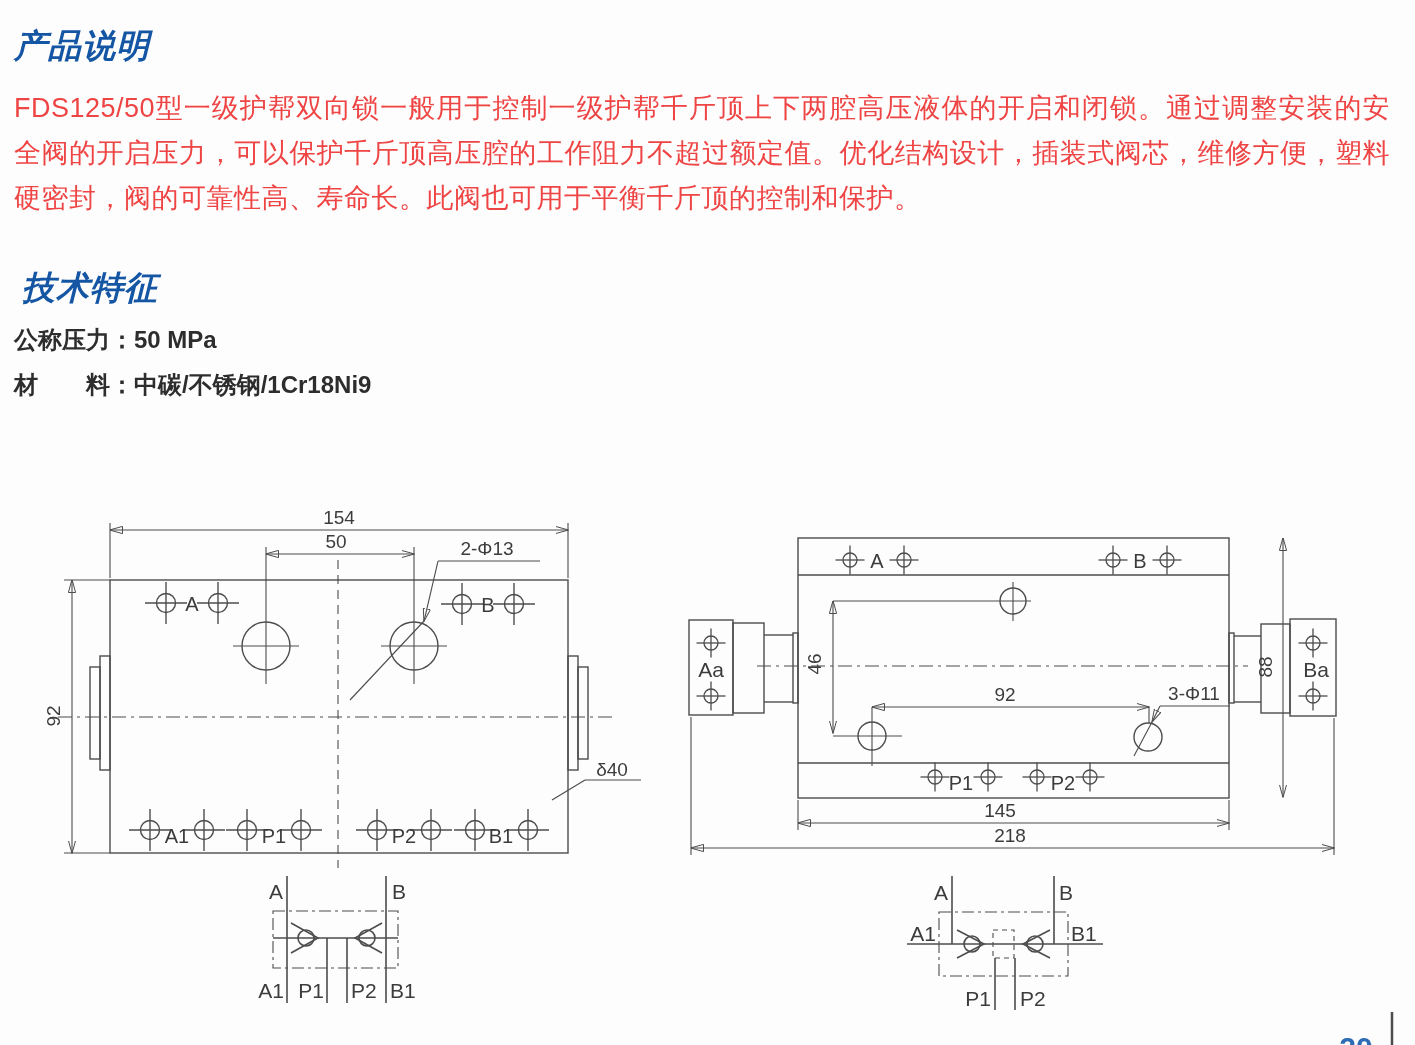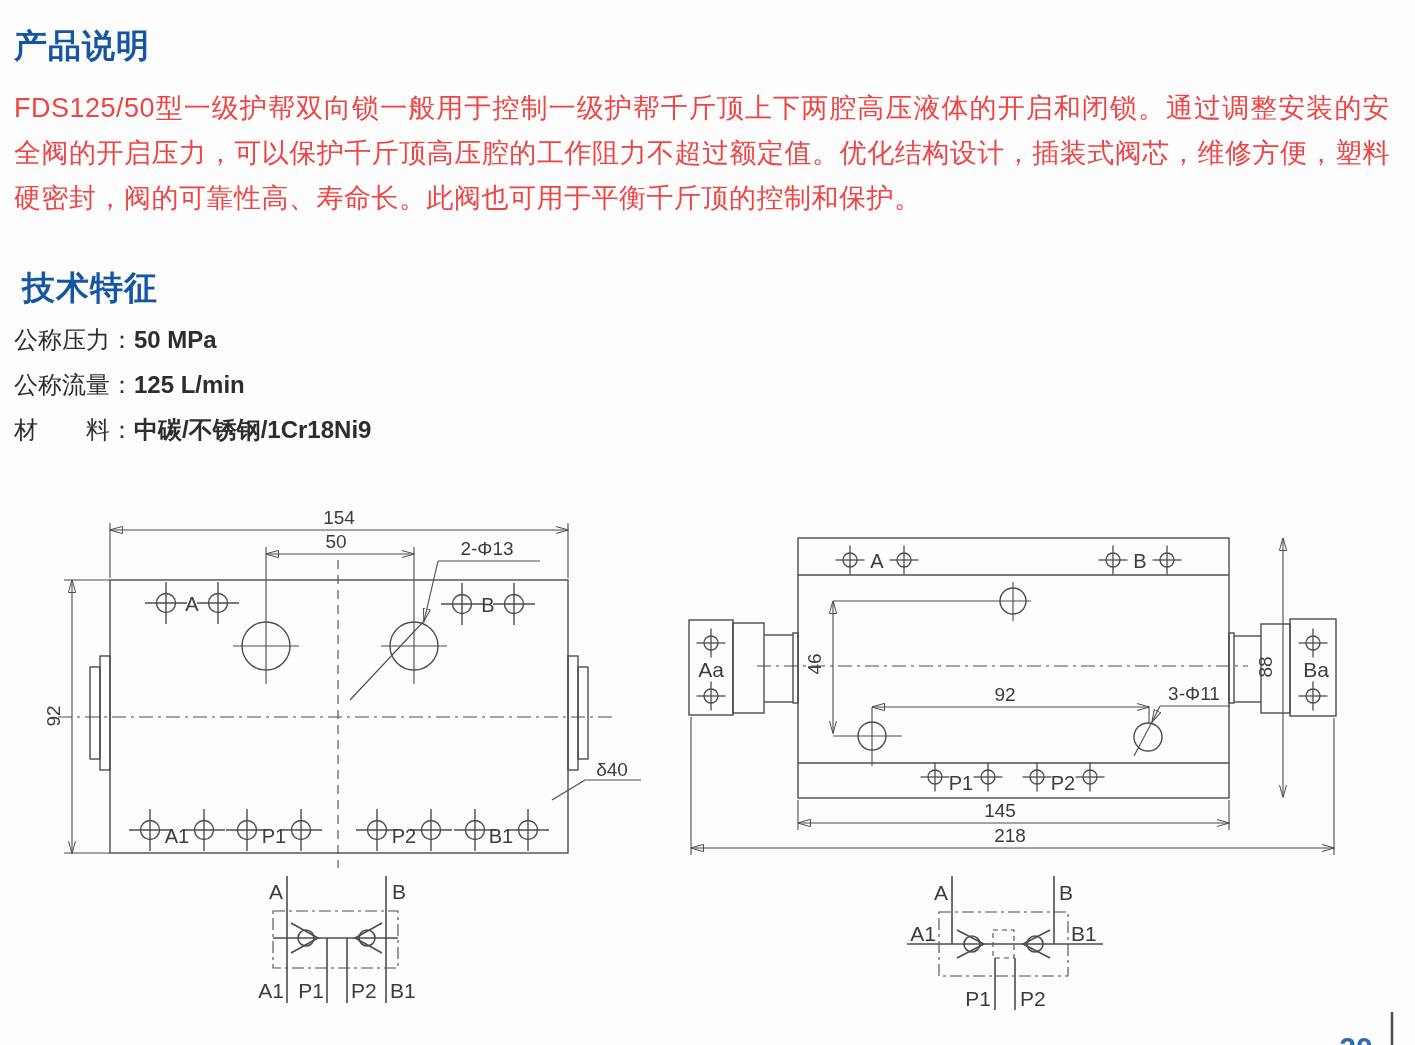--- a/index.html
+++ b/index.html
@@ -1,21 +1,21 @@
 <!DOCTYPE html>
 <html><head>
 <meta charset="utf-8">
 <style>
   html,body{margin:0;padding:0;background:#fdfdfd;width:1415px;height:1045px;overflow:hidden;
     font-family:"Liberation Sans",sans-serif;}
   .abs{position:absolute;}
-  .sec-title{font-size:33px;font-weight:bold;color:#1456a4;letter-spacing:1px;}
+  .sec-title{font-size:33px;font-weight:bold;color:#1456a4;letter-spacing:1px;font-style:italic;}
   .body-text{width:1376px;font-size:27px;line-height:45px;color:#ef4444;text-align:justify;letter-spacing:0.5px;}
   .spec-row{font-size:24px;color:#2d2d2d;height:45px;white-space:pre;}
-  .spec-label{color:#2d2d2d;}
+  .spec-label{color:#2d2d2d;font-weight:bold;}
   .spec-value{color:#2d2d2d;font-weight:bold;}
   svg{position:absolute;left:0;top:0;}
   svg line,svg rect,svg circle,svg path,svg polyline{stroke:#4c4c4c;fill:none;}
   .geo{stroke-width:1.4;}
   .thin{stroke-width:1.1;}
   .sch{stroke-width:1.6;}
   .dd{stroke-dasharray:14 5 3 5;}   
   .dsh{stroke-dasharray:9 6;}       
   .bx{stroke-dasharray:12 4 3 4;}   
   .pb{stroke-dasharray:5 4;}
@@ -28,21 +28,20 @@
 </head>
 <body>
 
 <div class="abs sec-title" style="left:14px;top:24px;">产品说明</div>
 <div class="abs body-text" style="left:14px;top:86px;">FDS125/50型一级护帮双向锁一般用于控制一级护帮千斤顶上下两腔高压液体的开启和闭锁。通过调整安装的安全阀的开启压力，可以保护千斤顶高压腔的工作阻力不超过额定值。优化结构设计，插装式阀芯，维修方便，塑料硬密封，阀的可靠性高、寿命长。此阀也可用于平衡千斤顶的控制和保护。</div>
 
 <div class="abs sec-title" style="left:22px;top:266px;">技术特征</div>
 
 <div class="abs" style="left:14px;top:324px;">
   <div class="spec-row"><span class="spec-label">公称压力：</span><span class="spec-value">50 MPa</span></div>
-  <div class="spec-row"><span class="spec-label">公称流量：</span><span class="spec-value">125 L/min</span></div>
   <div class="spec-row"><span class="spec-label">材　　料：</span><span class="spec-value">中碳/不锈钢/1Cr18Ni9</span></div>
 </div>
 
 <svg width="1415" height="1045" viewBox="0 0 1415 1045">
   <defs>
     <marker id="ar" orient="auto-start-reverse" markerWidth="13" markerHeight="9" refX="12.5" refY="4.5" markerUnits="userSpaceOnUse">
       <path d="M13,4.5 L0,0.9 L0,8.1 z" fill="#4c4c4c" stroke="none"></path>
     </marker>
     <g id="xhm">
         <circle r="9.5" stroke-width="1.4"></circle>

